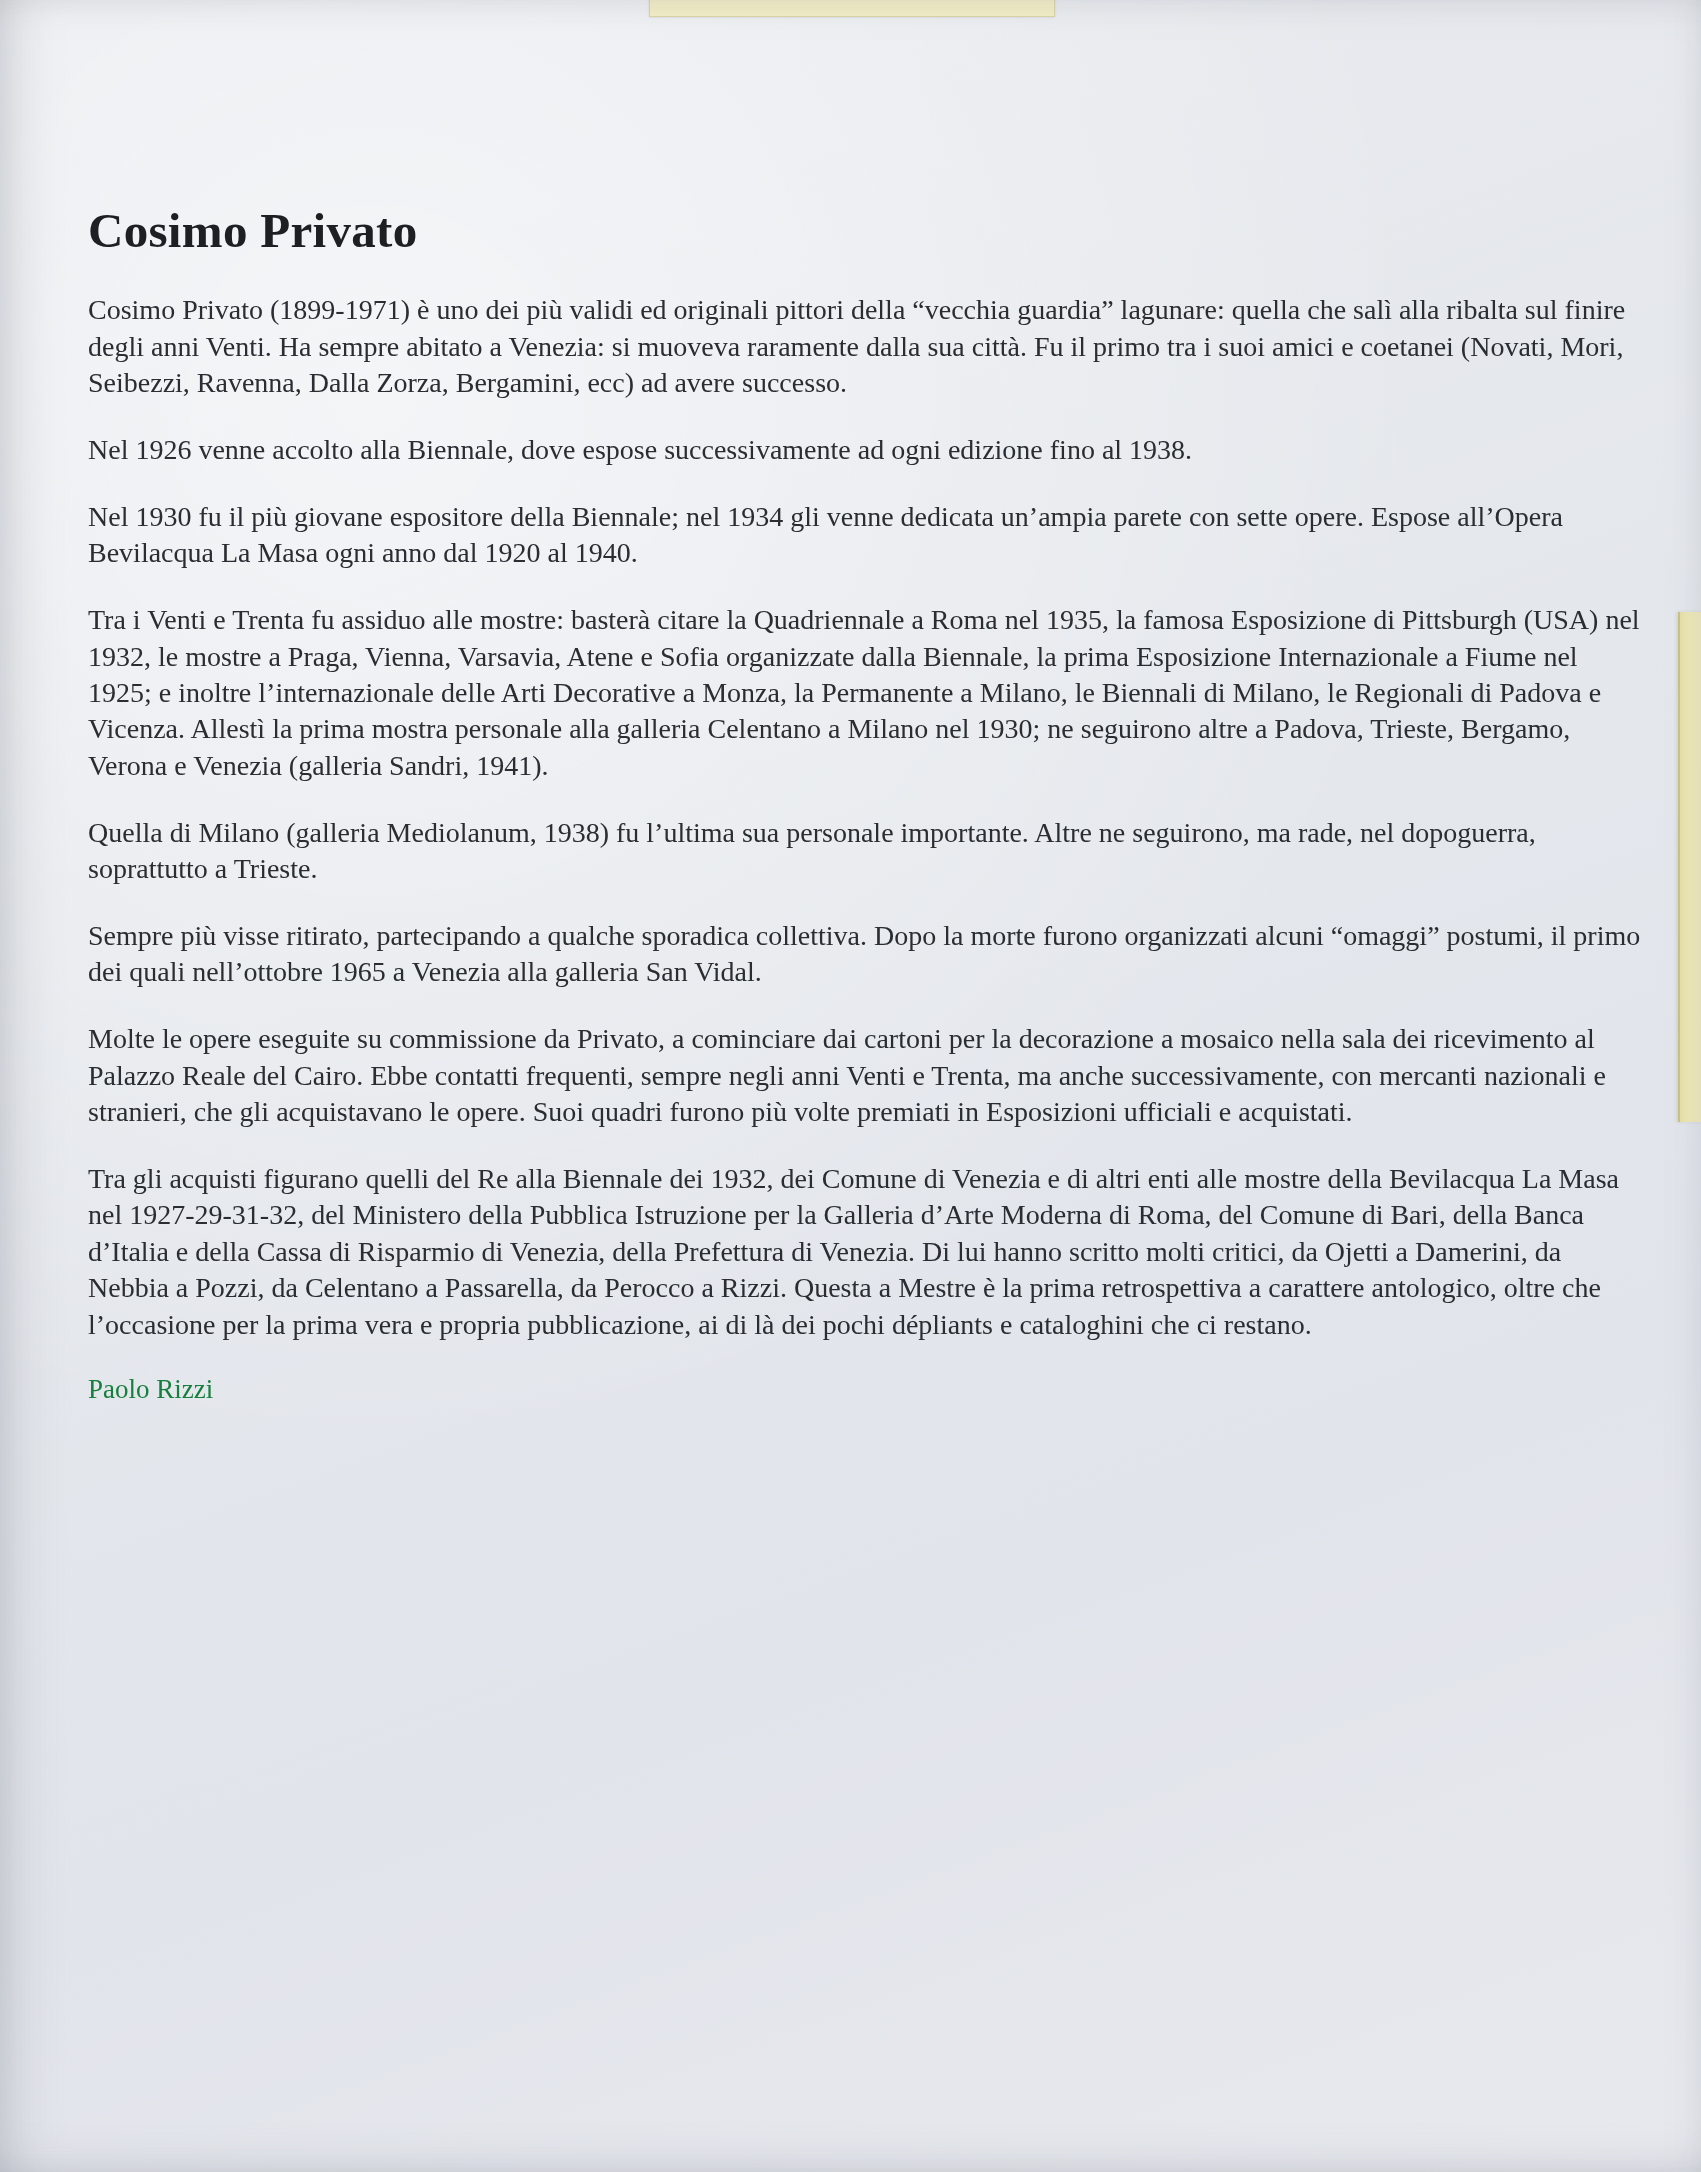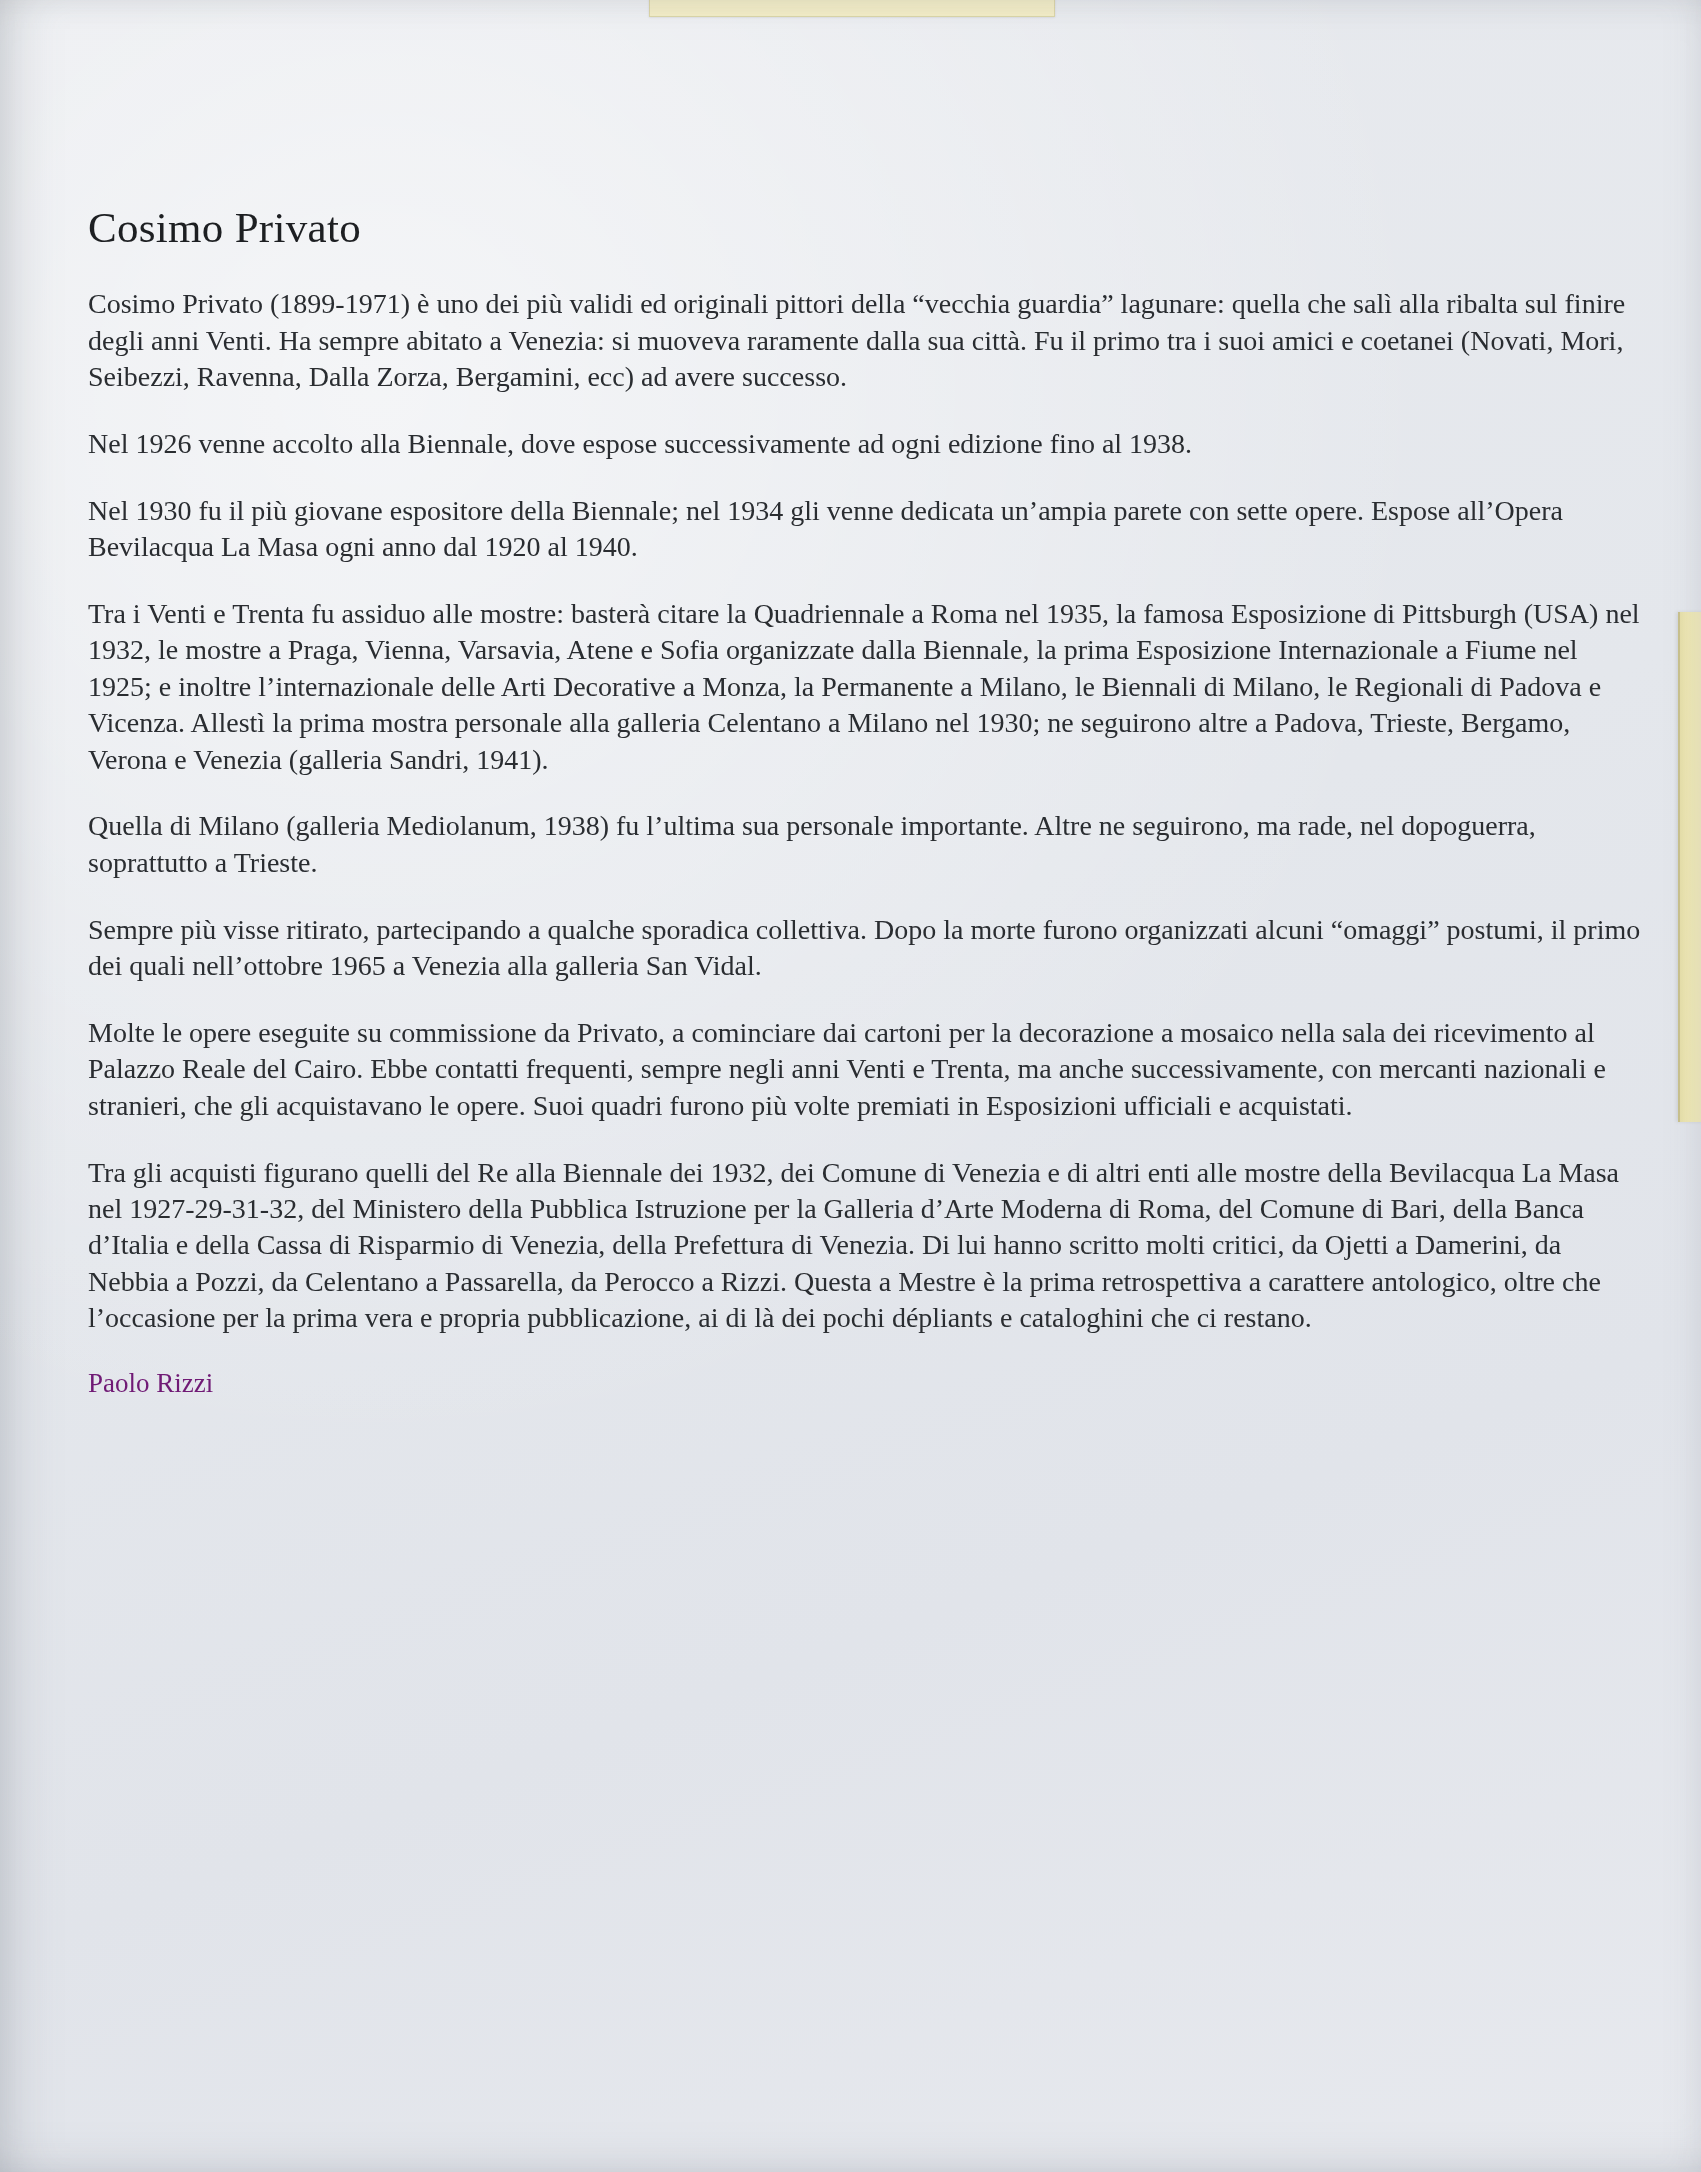--- a/index.html
+++ b/index.html
@@ -71,43 +71,43 @@
   }
 
   .content {
     position: absolute;
     left: 88px;
     top: 205px;
     width: 1558px;
   }
   h1.title {
     font-family: "Liberation Serif", serif;
-    font-weight: normal;
-    font-size: 43px;
+    font-weight: bold;
+    font-size: 49px;
     line-height: 1.05;
     margin: 0 0 36px 0;
     color: #1d1f22;
     letter-spacing: 0.3px;
   }
   p.para {
     font-family: "Liberation Serif", serif;
     font-size: 28px;
     line-height: 1.30;
     margin: 0 0 30.5px 0;
     color: #2a2d31;
     text-align: left;
     max-width: 1570px;
   }
   p.para.wide { max-width: 1582px; margin-top: 28px; }
   p.signature {
     font-family: "Liberation Serif", serif;
     font-size: 27px;
     line-height: 1.2;
     margin: 20px 0 0 0;
-    color: #701a75;
+    color: #15803d;
   }
 </style>
 </head>
 <body>
 
 <div class="page">
   <div class="paper-tone"></div>
   <div class="note-top"></div>
   <div class="note-right"></div>
 

